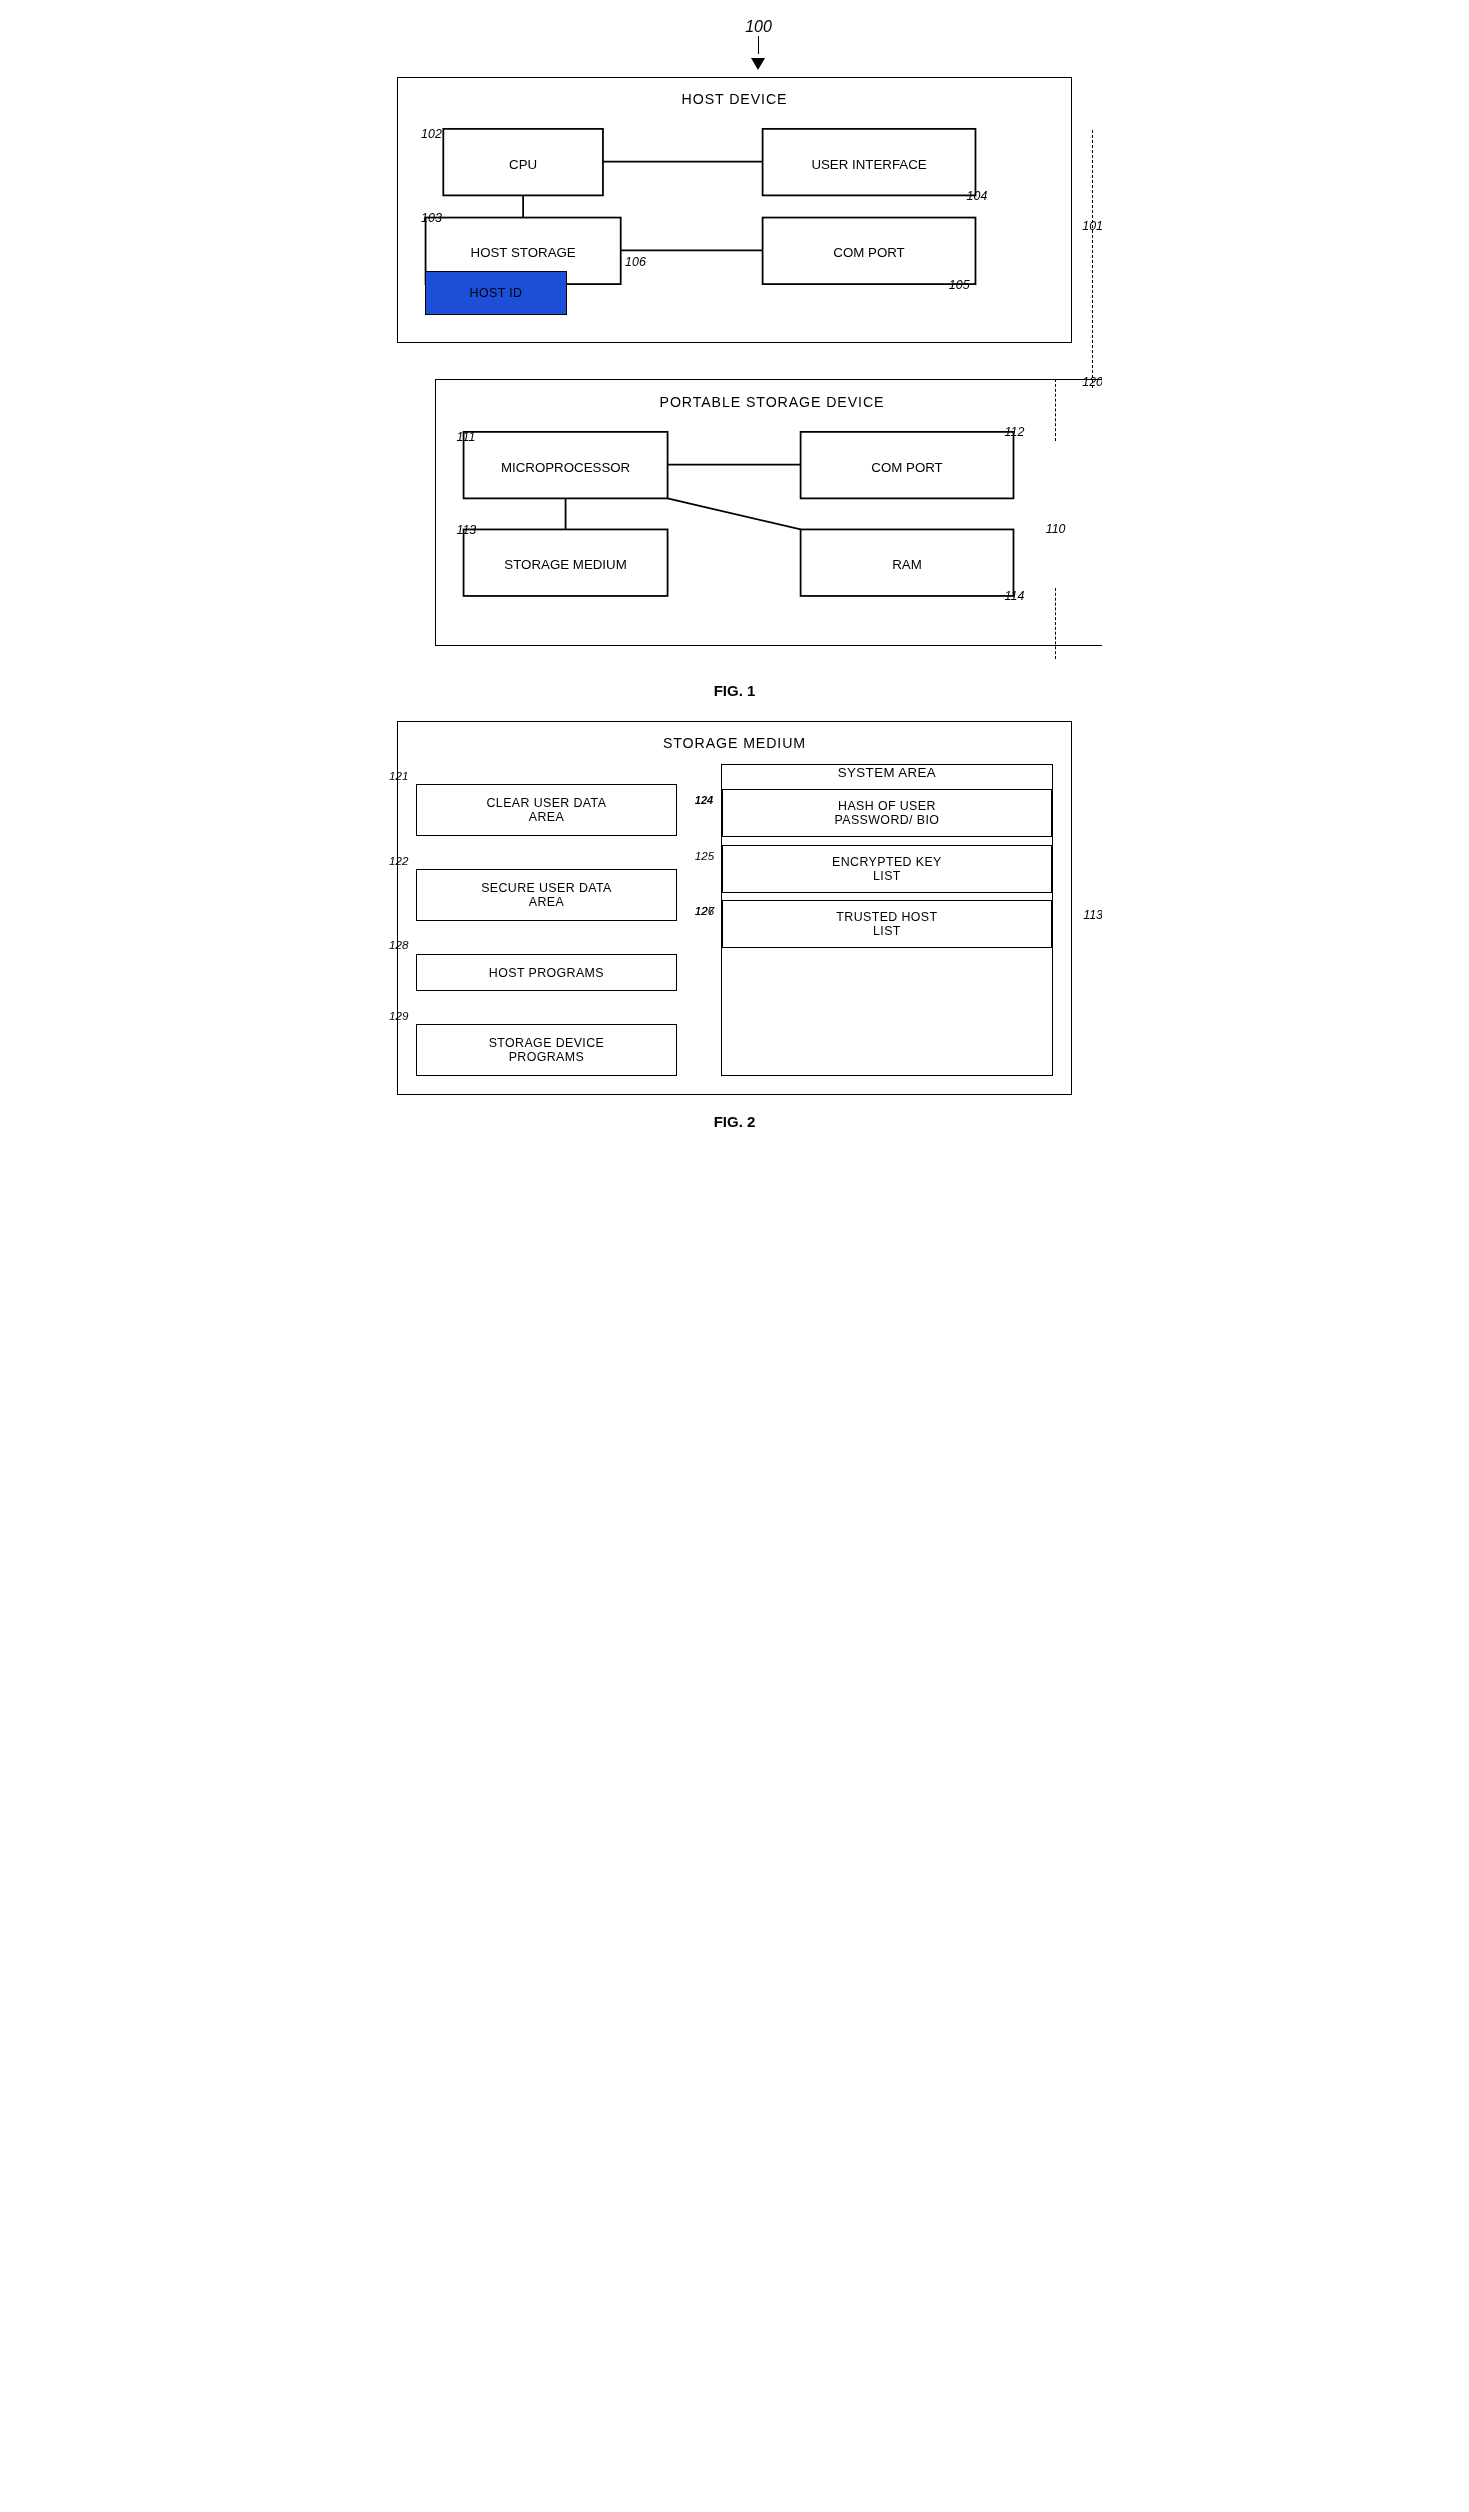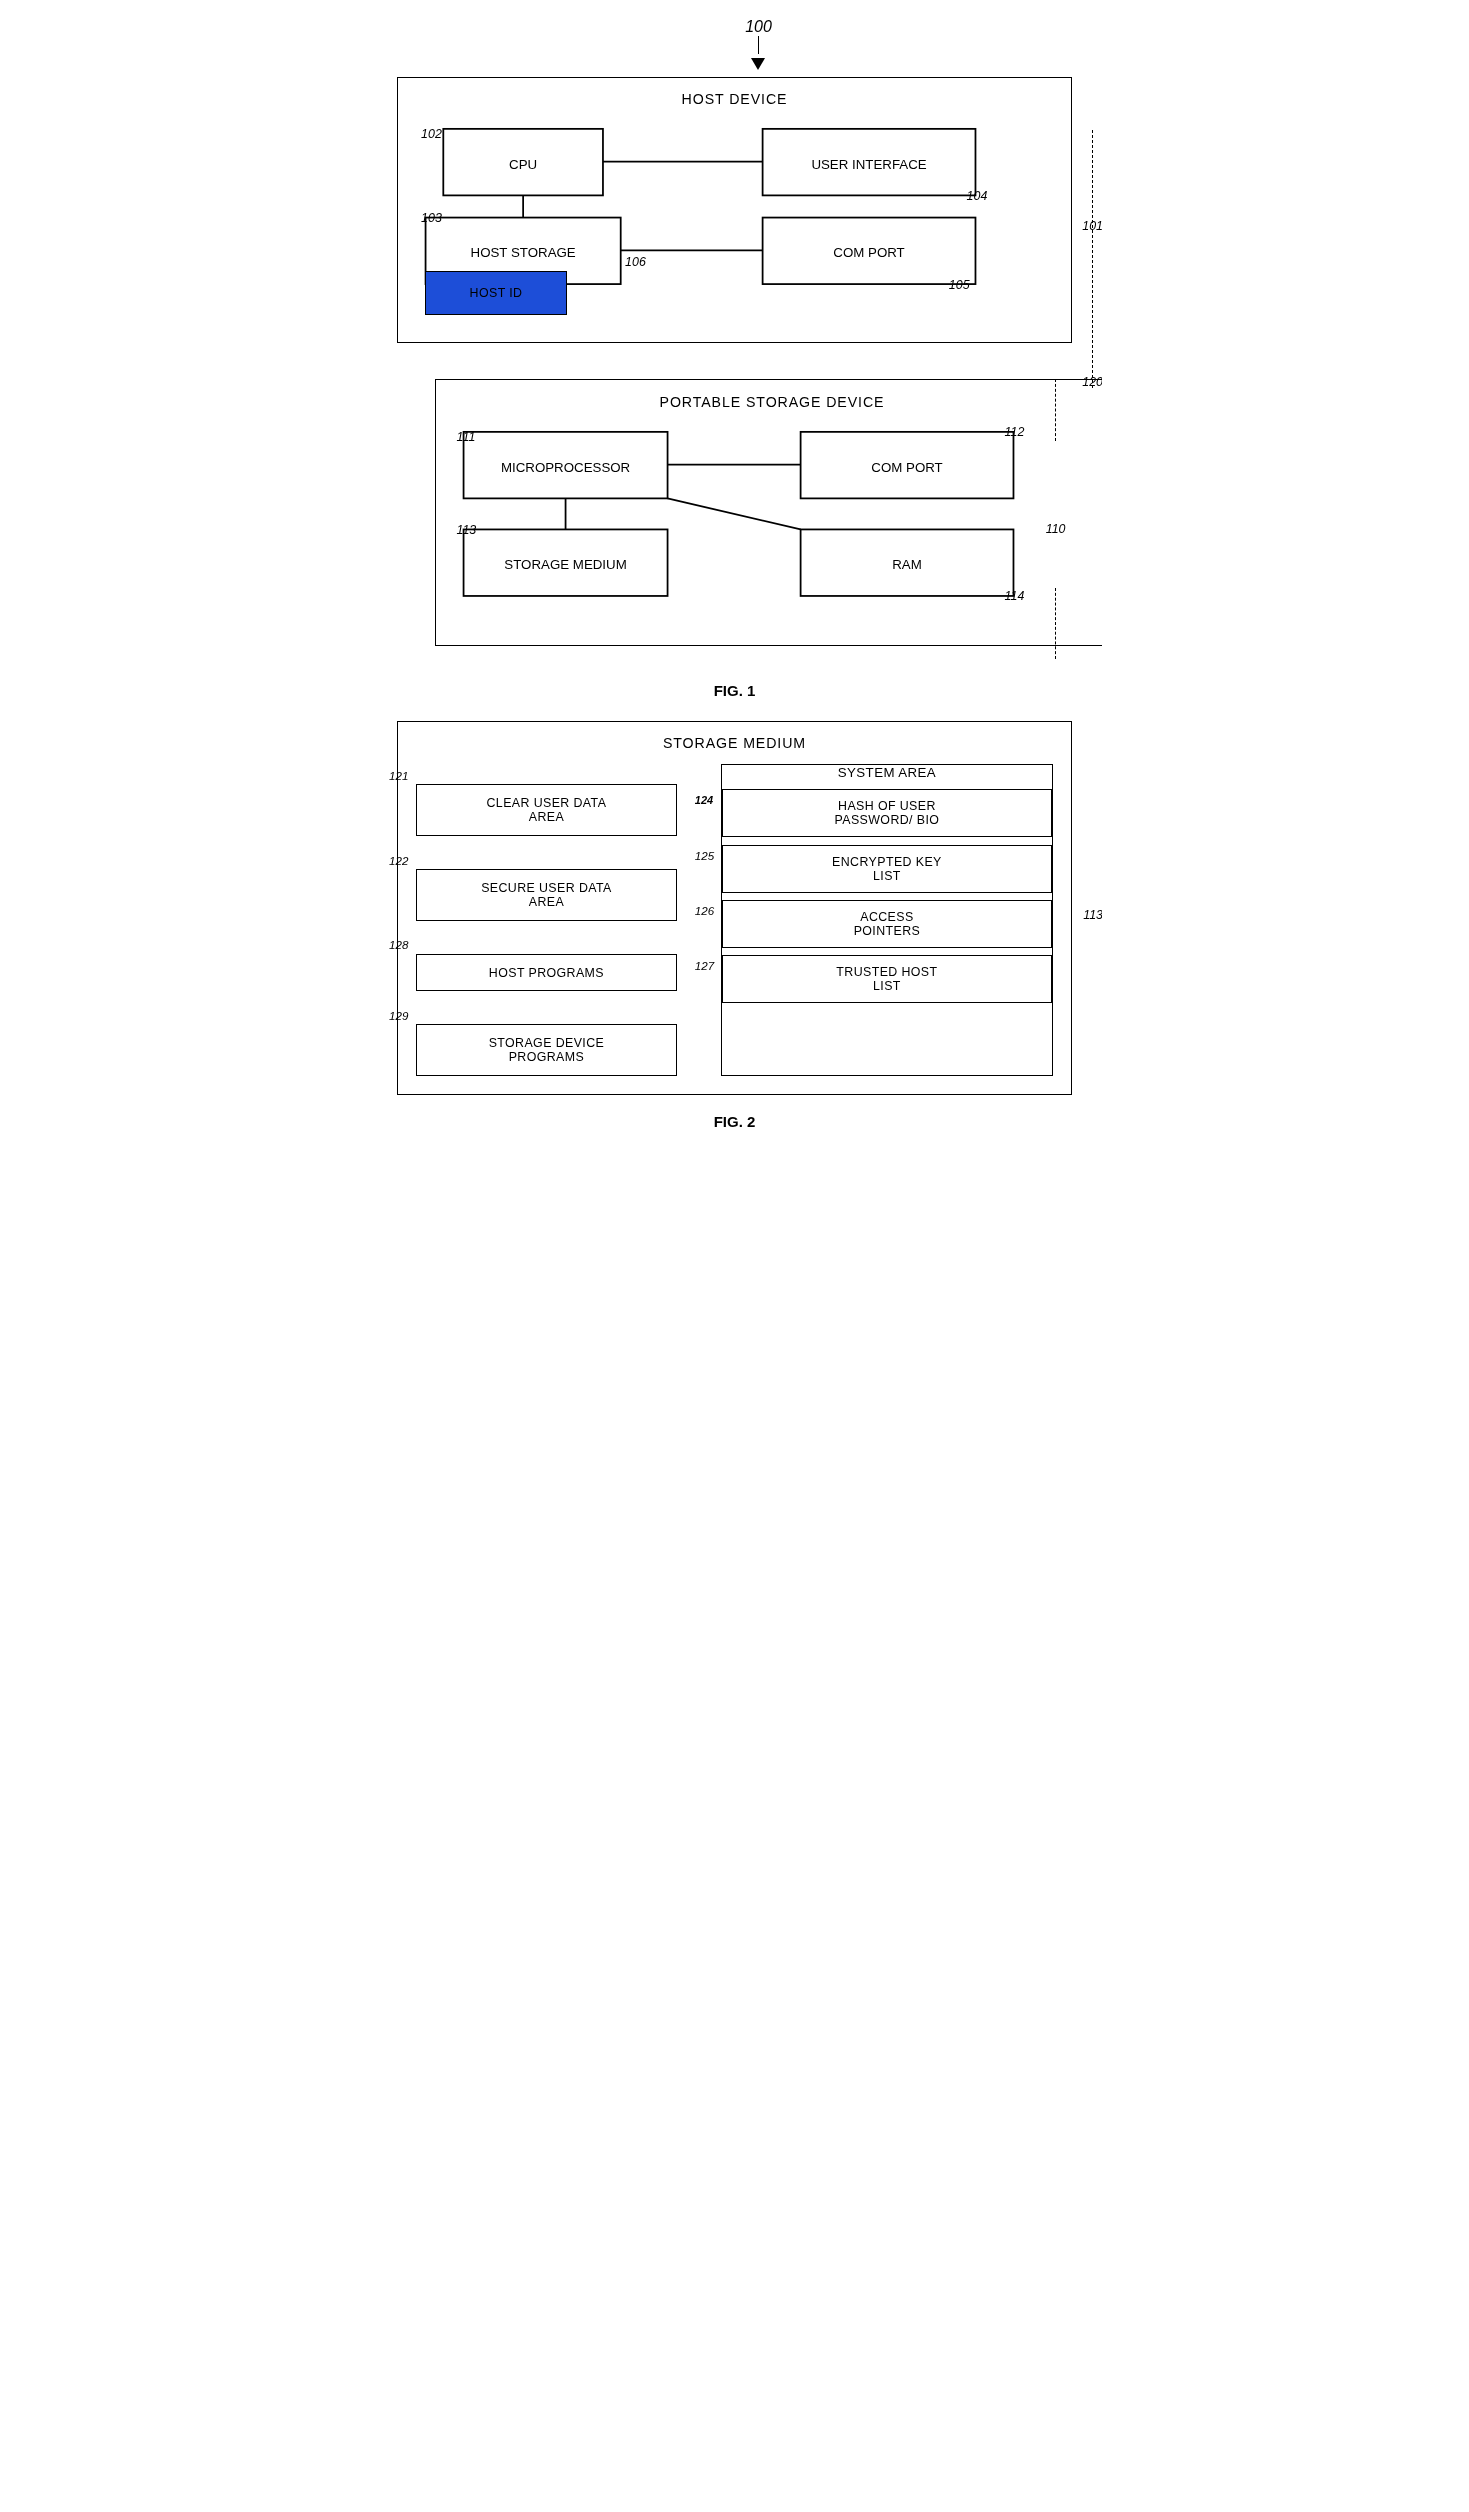--- a/index.html
+++ b/index.html
@@ -294,23 +294,20 @@
           </div>
 
           <div style="position:relative;">
             <div class="fig2-inner-box">
               <span>ENCRYPTED KEY<br>LIST</span>
             </div>
             <span style="position:absolute; left:-27px; top:4.4px; font-style:italic; font-size:11.6px;">125</span>
           </div>
 
           <div style="position:relative;">
-            <div class="fig2-inner-box">
-              <span>ACCESS<br>POINTERS</span>
-            </div>
             <span style="position:absolute; left:-27px; top:4.4px; font-style:italic; font-size:11.6px;">126</span>
           </div>
 
           <div style="position:relative;">
             <div class="fig2-inner-box" style="margin-bottom:0;">
               <span>TRUSTED HOST<br>LIST</span>
             </div>
             <span style="position:absolute; left:-27px; top:4.4px; font-style:italic; font-size:11.6px;">127</span>
           </div>
         </div>

